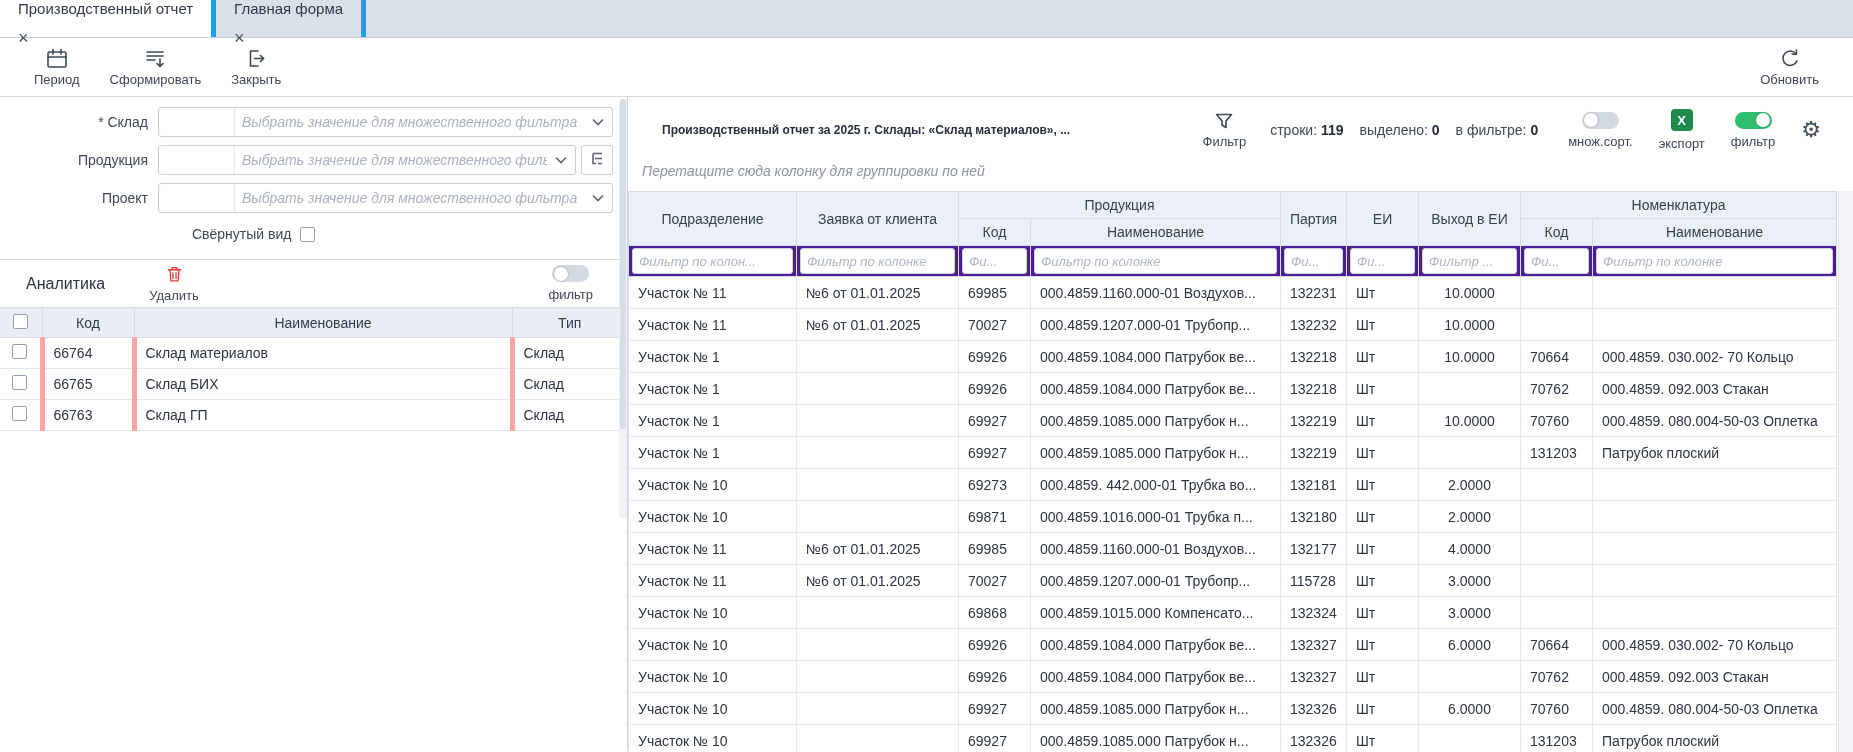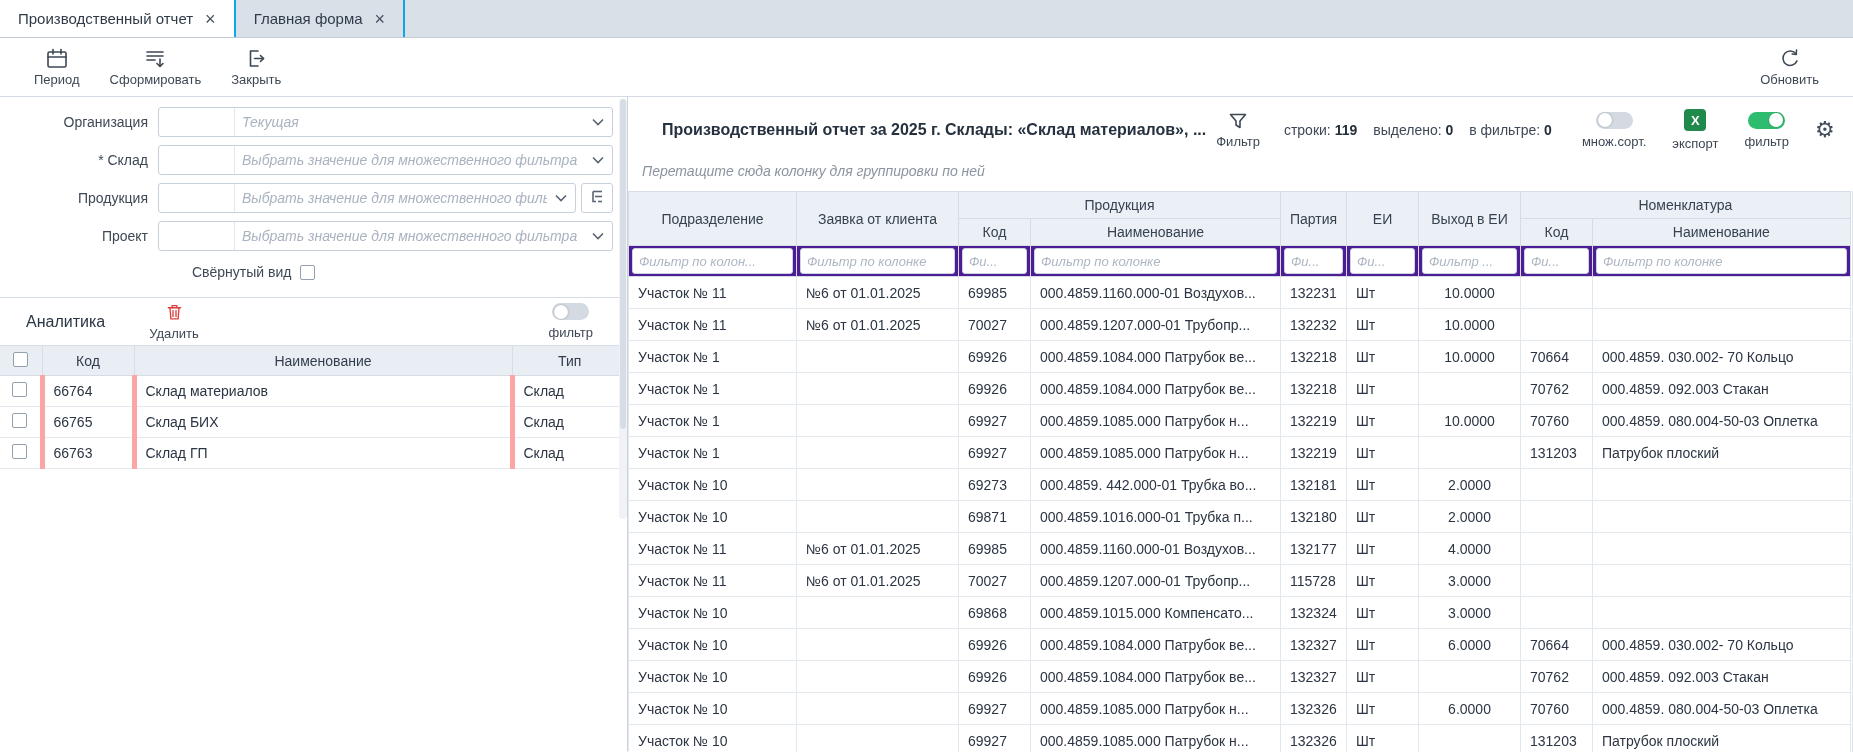--- a/index.html
+++ b/index.html
@@ -3,22 +3,22 @@
 <meta charset="utf-8">
 <style>
   * { margin:0; padding:0; box-sizing:border-box; }
   html,body { background:#eceff3; }
   .app {
     position:relative; width:1853px; height:752px; overflow:hidden;
     background:#fff; font-family:"Liberation Sans",sans-serif; color:#2e3744;
   }
   
   .tabbar { display:flex; height:38px; background:#d9e0e8; border-bottom:1px solid #c3cbd6; }
-  .tab { display:flex; align-items:center; gap:12px; padding:0 18px; font-size:15px; color:#303b49;
-         border-right:2px solid #0ea5e9; cursor:default; }
+  .tab { display:flex; align-items:flex-start; gap:12px; padding:0 18px; font-size:15px; color:#303b49;
+         border-right:5px solid #0ea5e9; cursor:default;flex-direction:column; }
   .tab.active { background:#fff; }
   .tab .x { font-size:18px; color:#45505e; line-height:1; }
   
   .toolbar { display:flex; align-items:center; height:59px; background:#fff; border-bottom:1px solid #d4dbe4; padding:0 34px; gap:30px; }
   .tool { display:flex; flex-direction:column; align-items:center; gap:3px; font-size:13px; color:#3d4754; cursor:default; }
   .tool svg { display:block; }
   .flex1 { flex:1; }
   
   .content { display:flex; height:654px; }
   .left { width:628px; border-right:1px solid #ccd3dd; position:relative; background:#fff; }
@@ -46,21 +46,21 @@
                color:#323d4b; height:30px; }
   .atable th:last-child, .atable td:last-child { border-right:none; }
   .atable td { border-bottom:1px solid #e2e8ee; border-right:5px solid #fca5a5; height:31px; padding:0 9px;
                font-size:14px; color:#2b3543; white-space:nowrap; overflow:hidden; }
   .cb-cell { text-align:center; padding:0 !important; }
   
   .l-scroll { position:absolute; top:2px; right:0; width:8px; height:420px; background:#f0f2f6; border-radius:4px; }
   .l-thumb { position:absolute; top:0; left:1px; right:1px; height:330px; background:#d7dde5; border-radius:4px; }
   
   .r-head { display:flex; align-items:center; padding:12px 18px 4px 34px; height:58px; }
-  .r-title { font-size:16px; font-weight:bold; color:#25313f; white-space:nowrap; overflow:hidden; flex:1; min-width:0; }
+  .r-title { font-size:12px; font-weight:bold; color:#25313f; white-space:nowrap; overflow:hidden; flex:1; min-width:0; }
   .funnel-btn { display:flex; flex-direction:column; align-items:center; gap:1px; font-size:13px; color:#3d4754; margin:0 24px 0 10px; }
   .stats { display:flex; gap:16px; font-size:14px; color:#3e4856; align-items:center; white-space:nowrap; }
   .stats b { color:#232e3b; }
   .vcol { display:flex; flex-direction:column; align-items:center; gap:5px; font-size:13px; color:#3d4754; white-space:nowrap; }
   .ml30 { margin-left:30px; } .ml26 { margin-left:26px; }
   .tog { width:37px; height:17px; border-radius:9px; position:relative; background:#d4dae2; flex:none; }
   .tog .knob { position:absolute; top:1.5px; left:2px; width:14px; height:14px; border-radius:50%; background:#fff; box-shadow:0 0 2px rgba(40,50,60,.45); }
   .tog.on { background:#2ebd6e; }
   .tog.on .knob { left:auto; right:2px; }
   .xlbox { width:22px; height:22px; background:#1f8a4c; border-radius:4px; color:#fff; font-weight:bold; font-size:13px;
@@ -142,32 +142,20 @@
           </svg>
       </span>
       <span>Обновить</span>
     </div>
   </div>
 
   <div class="content">
 
     <div class="left">
       <div class="form">
-        <div class="f-row">
-          <span class="f-label">Организация</span>
-          <div class="f-input">
-            <div class="f-seg"></div>
-            <span class="f-ph">Текущая</span>
-            <span class="chev">
-                <svg class="chv" width="12" height="8" viewBox="0 0 12 8">
-                  <polyline points="1,1.5 6,6.5 11,1.5"></polyline>
-                </svg>
-              </span>
-          </div>
-        </div>
         <div class="f-row">
           <span class="f-label">* Склад</span>
           <div class="f-input">
             <div class="f-seg"></div>
             <span class="f-ph">Выбрать значение для множественного фильтра</span>
             <span class="chev">
                 <svg class="chv" width="12" height="8" viewBox="0 0 12 8">
                   <polyline points="1,1.5 6,6.5 11,1.5"></polyline>
                 </svg>
               </span>

